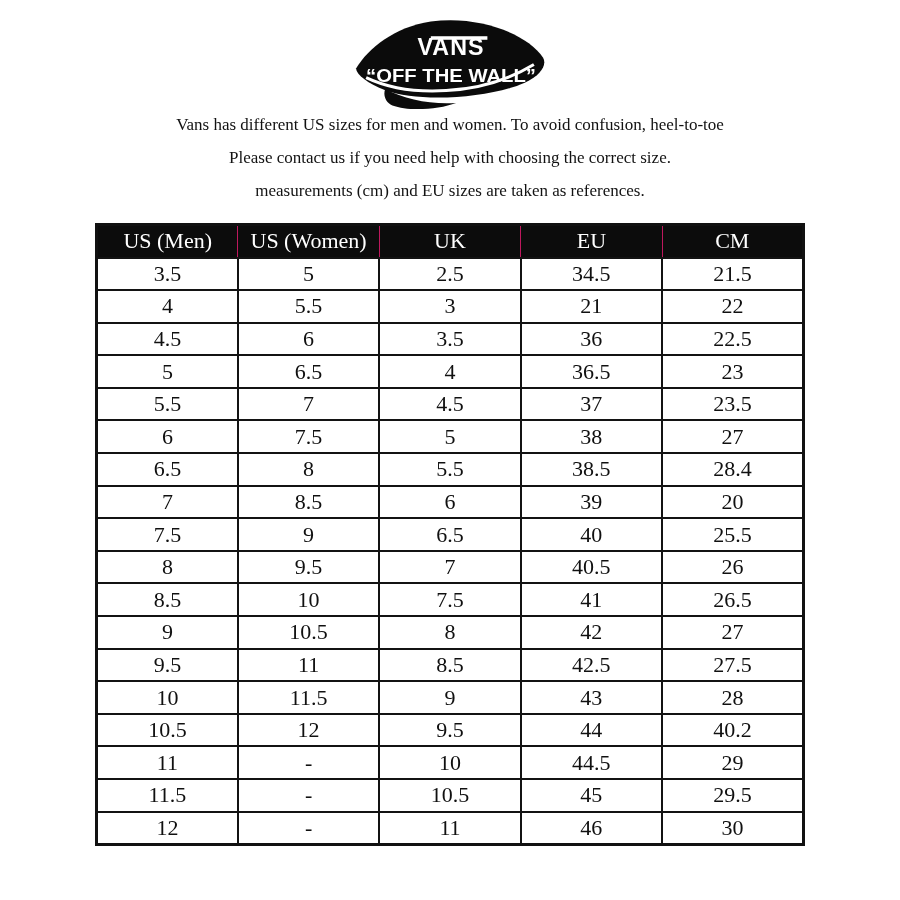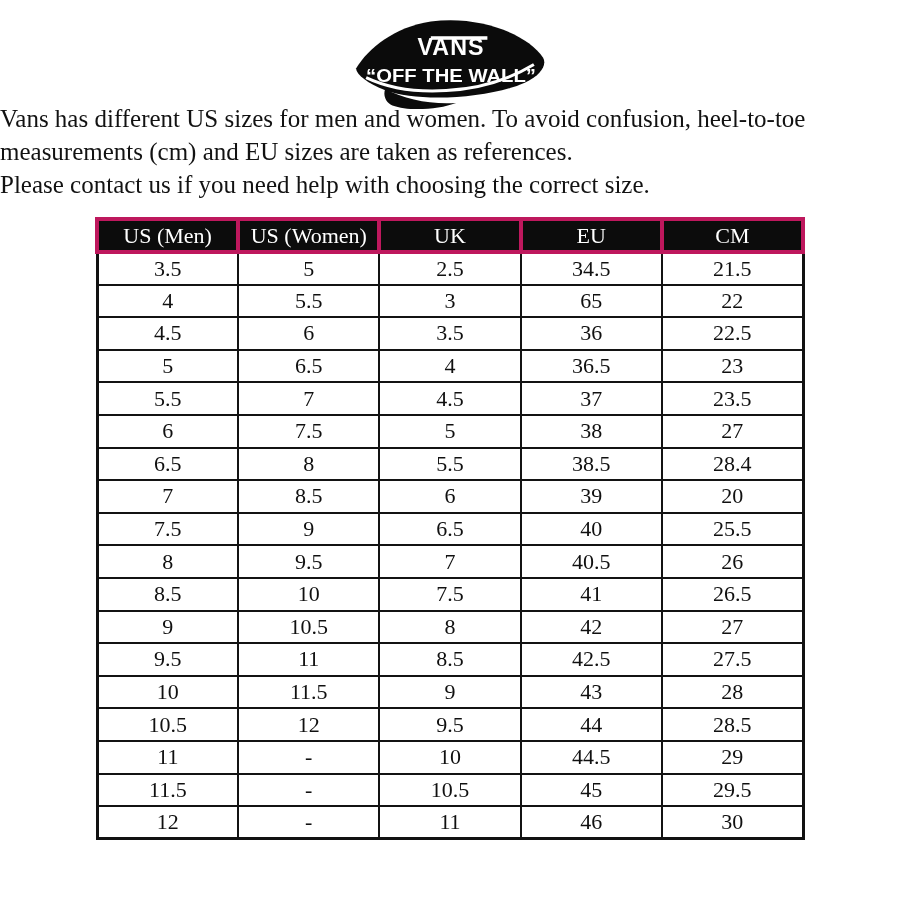--- a/index.html
+++ b/index.html
@@ -18,41 +18,42 @@
   .logo-wrap {
     display: flex;
     justify-content: center;
     padding-top: 14px;
     height: 96px;
   }
   .logo-wrap svg { width: 196px; height: 96px; display: block; }
 
   
   .intro {
-    font-size: 25px;
+    text-align: center;
+    font-size: 17px;
     line-height: 33px;
-    margin-top: 6px;
+    margin-top: 12px;
     color: #121212;
   }
 
   
   table.size-chart {
     border-collapse: collapse;
     table-layout: fixed;
     width: 710px;
     margin: 16px auto 0 auto;
     border: 3px solid #111111;
   }
   table.size-chart th {
     background: #0c0c0c;
     color: #ffffff;
     font-weight: normal;
     font-size: 22px;
     height: 33px;
-    border: 4px solid #be185d;
+    border: 1px solid #be185d;
     padding: 0;
     text-align: center;
   }
   table.size-chart td {
     border: 2px solid #131313;
     font-size: 22px;
     height: 32.6px;
     padding: 0;
     text-align: center;
     color: #101010;
@@ -81,22 +82,22 @@
       <text x="192" y="82" text-anchor="middle" fill="#ffffff" font-family="Liberation Sans, sans-serif" font-size="46" font-weight="bold" letter-spacing="2">VANS</text>
 
       <rect x="152" y="44" width="112" height="7" fill="#ffffff"></rect>
 
       <text x="192" y="135" text-anchor="middle" fill="#ffffff" font-family="Liberation Sans, sans-serif" font-size="37" font-weight="bold" textLength="336" lengthAdjust="spacingAndGlyphs">“OFF THE WALL”</text>
     </svg>
   </div>
 
   <div class="intro">
     <div>Vans has different US sizes for men and women. To avoid confusion, heel-to-toe</div>
+    <div>Please contact us if you need help with choosing the correct size.</div>
     <div>measurements (cm) and EU sizes are taken as references.</div>
-    <div>Please contact us if you need help with choosing the correct size.</div>
   </div>
 
   <table class="size-chart">
     <thead>
       <tr>
           <th>US (Men)</th>
           <th>US (Women)</th>
           <th>UK</th>
           <th>EU</th>
           <th>CM</th>
@@ -107,21 +108,21 @@
           <td>3.5</td>
           <td>5</td>
           <td>2.5</td>
           <td>34.5</td>
           <td>21.5</td>
         </tr>
         <tr>
           <td>4</td>
           <td>5.5</td>
           <td>3</td>
-          <td>65</td>
+          <td>21</td>
           <td>22</td>
         </tr>
         <tr>
           <td>4.5</td>
           <td>6</td>
           <td>3.5</td>
           <td>36</td>
           <td>22.5</td>
         </tr>
         <tr>
@@ -199,21 +200,21 @@
           <td>11.5</td>
           <td>9</td>
           <td>43</td>
           <td>28</td>
         </tr>
         <tr>
           <td>10.5</td>
           <td>12</td>
           <td>9.5</td>
           <td>44</td>
-          <td>28.5</td>
+          <td>40.2</td>
         </tr>
         <tr>
           <td>11</td>
           <td>-</td>
           <td>10</td>
           <td>44.5</td>
           <td>29</td>
         </tr>
         <tr>
           <td>11.5</td>

